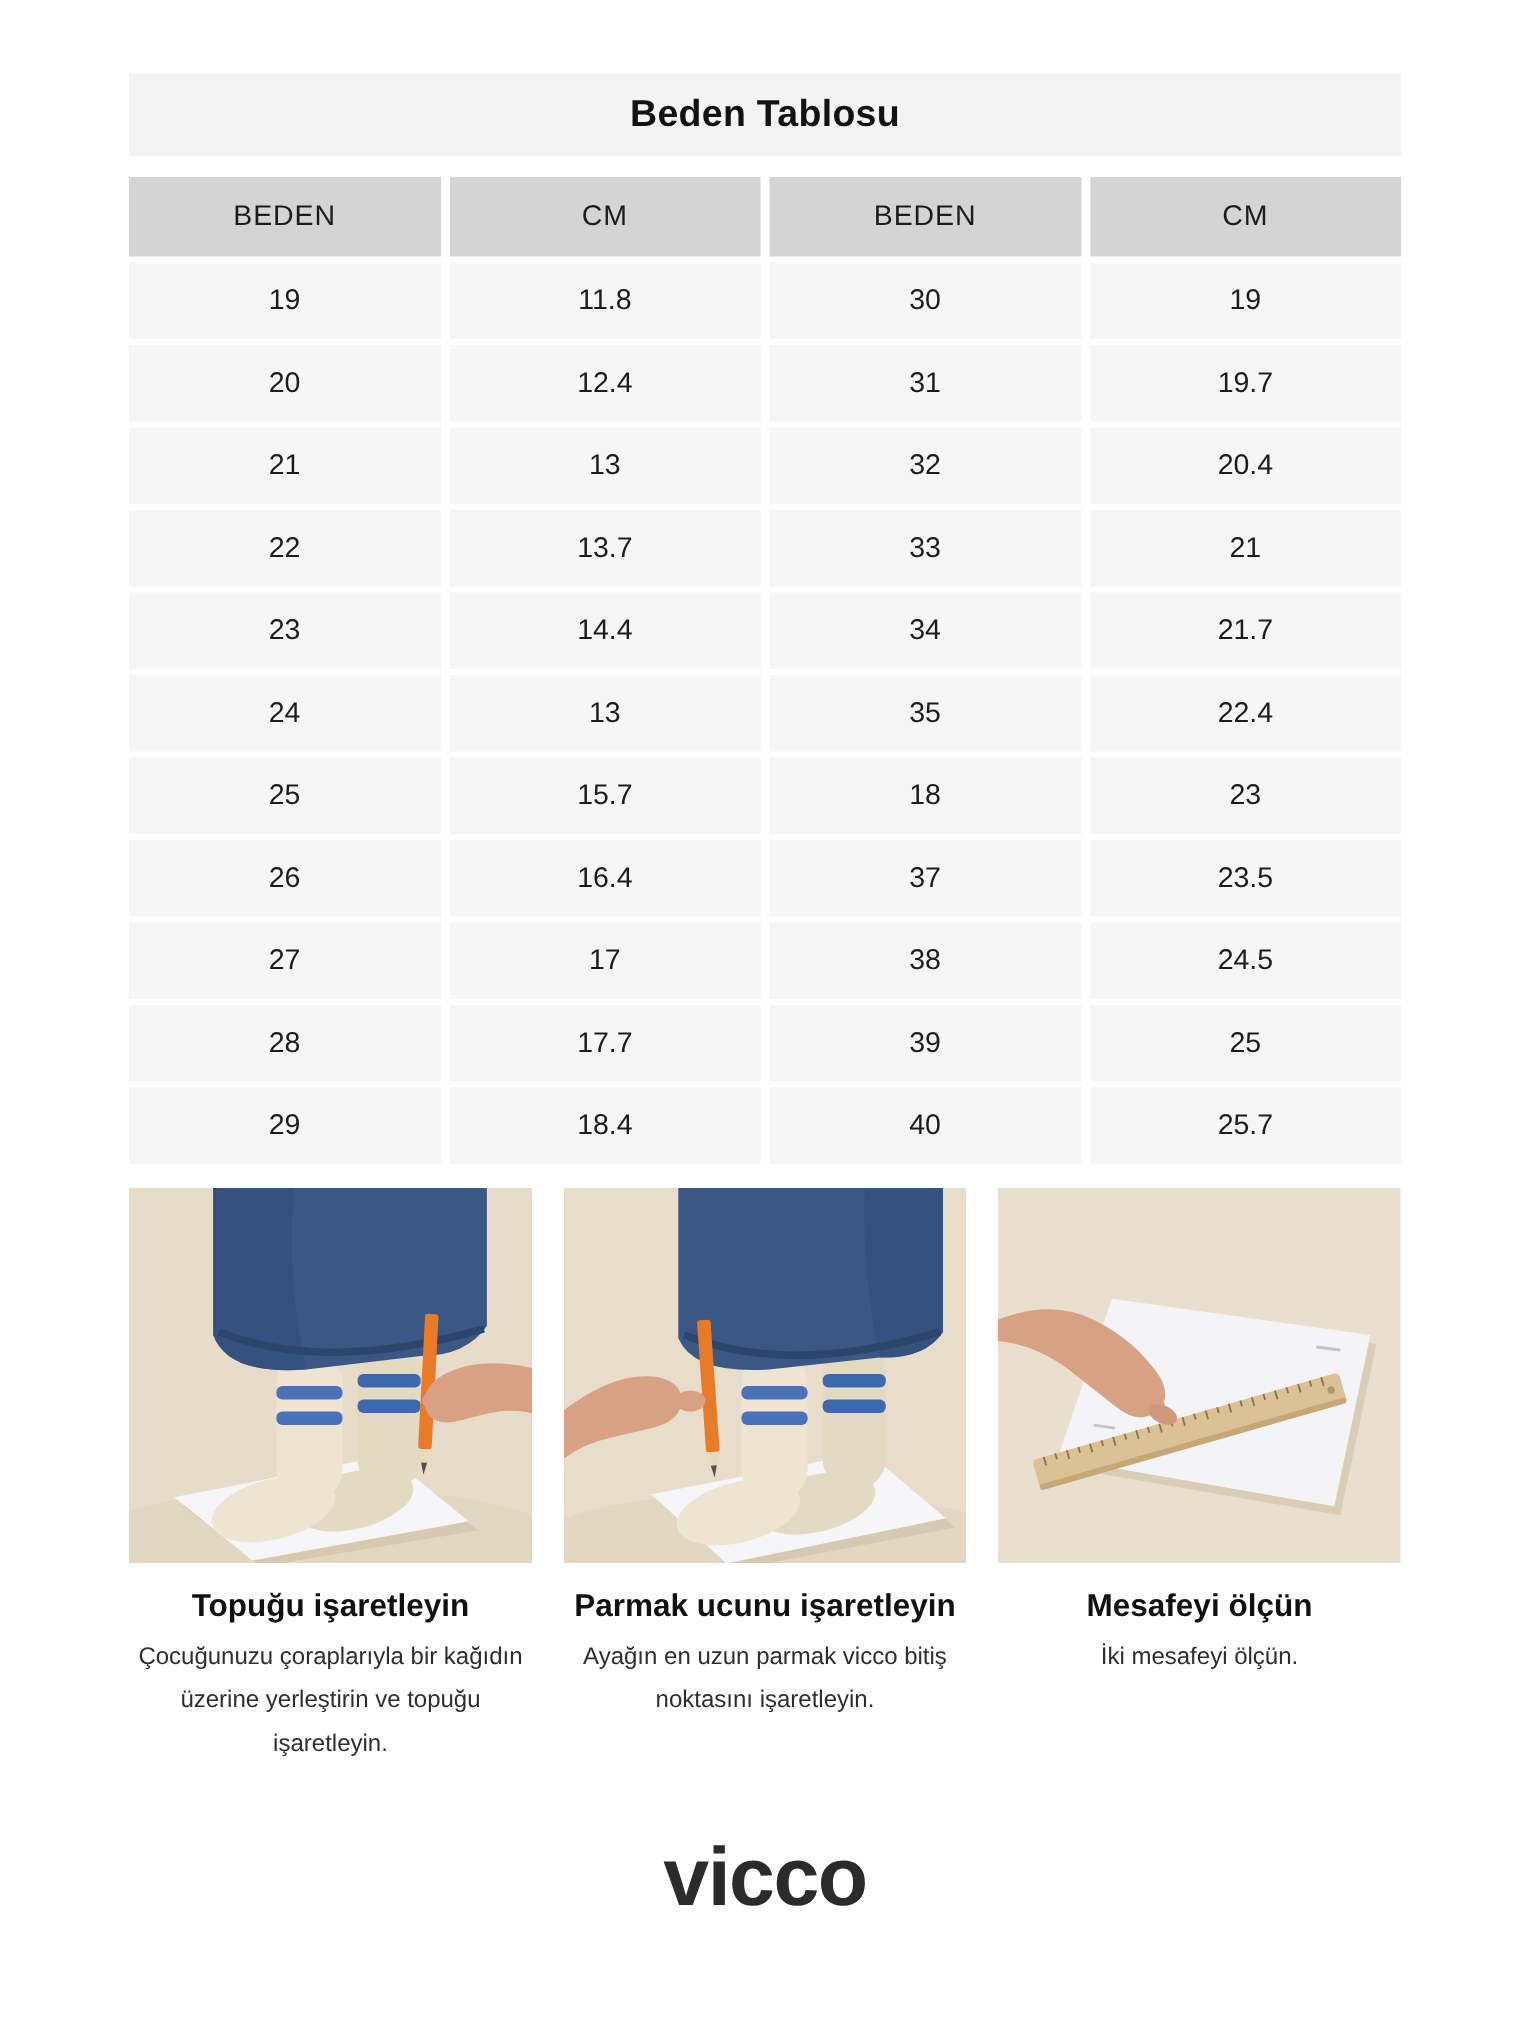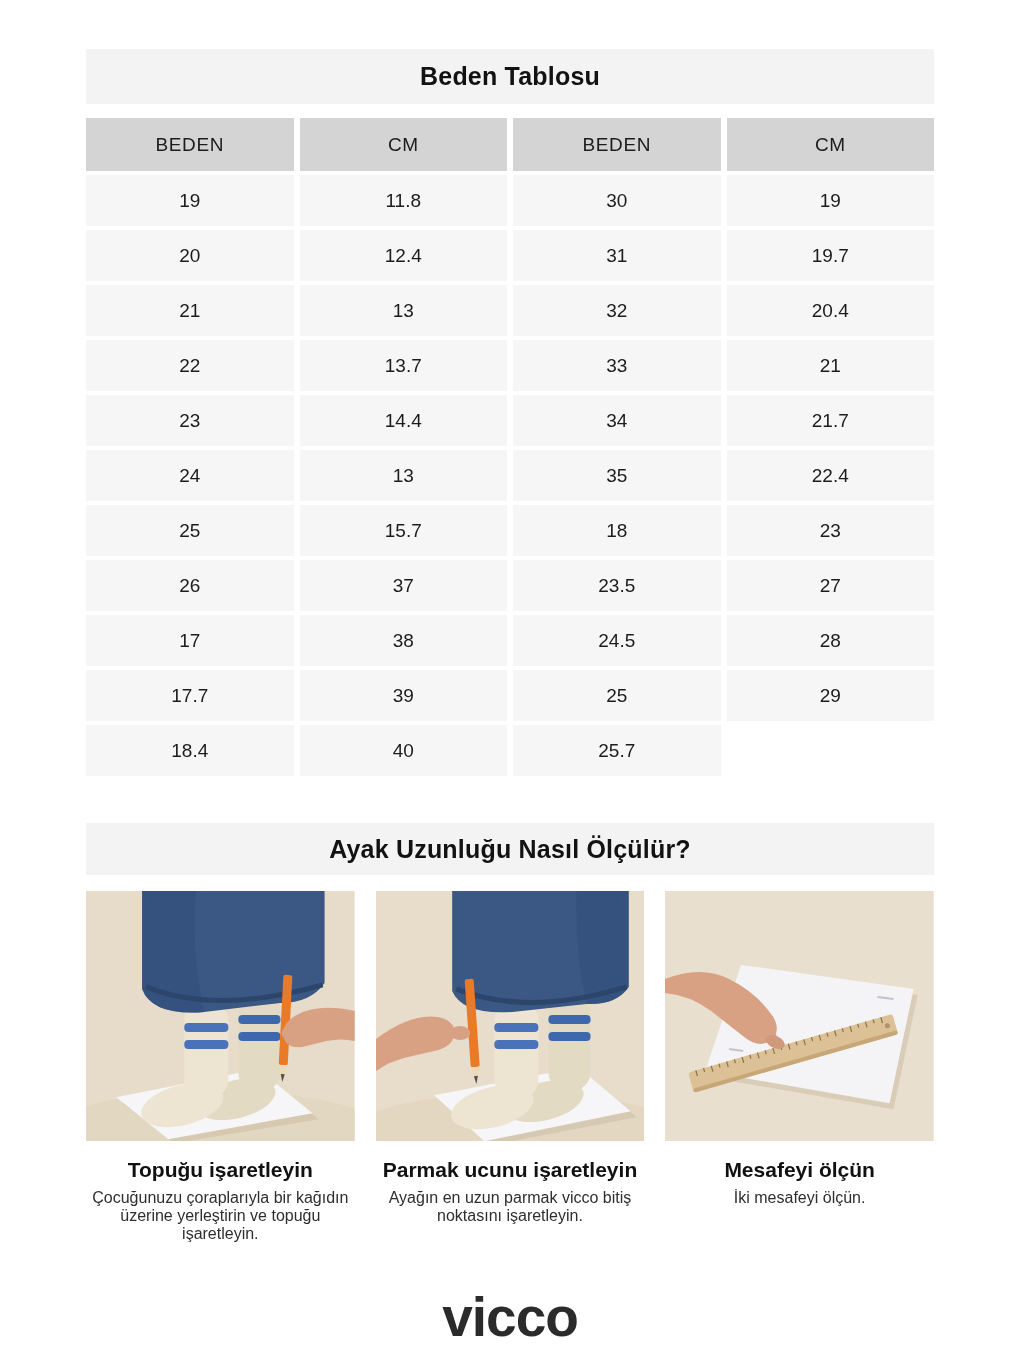--- a/index.html
+++ b/index.html
@@ -16,21 +16,21 @@
   .size-table { margin-top:14px; display:grid; grid-template-columns:repeat(4,1fr); column-gap:6px; row-gap:4px; }
   .cell { background:#f6f6f6; height:51px; display:flex; align-items:center; justify-content:center;
           font-size:19px; color:#1c1c1c; }
   .cell.head { background:#d4d4d4; height:53px; letter-spacing:.6px; }
 
   .steps { margin-top:16px; display:grid; grid-template-columns:repeat(3,1fr); column-gap:21px; }
   .step { display:flex; flex-direction:column; align-items:center; }
   .photo { width:100%; height:250px; overflow:hidden; }
   .photo svg { display:block; width:100%; height:100%; }
   .step-heading { margin-top:17px; font-size:21px; font-weight:700; color:#111111; text-align:right; }
-  .step-desc { margin-top:7px; font-size:16px; line-height:18px; color:#2e2e2e; text-align:center; max-width:272px; }
+  .step-desc { margin-top:7px; font-size:16px; line-height:29px; color:#2e2e2e; text-align:center; max-width:272px; }
 
   .footer { text-align:center; }
   .brand { margin-top:46px; font-size:55px; line-height:56px; font-weight:700; letter-spacing:-1px; color:#2b2b2b; }
 </style>
 </head>
 <body>
 
 <div class="page">
   <div class="content">
 
@@ -65,39 +65,37 @@
         <div class="cell">21.7</div>
         <div class="cell">24</div>
         <div class="cell">13</div>
         <div class="cell">35</div>
         <div class="cell">22.4</div>
         <div class="cell">25</div>
         <div class="cell">15.7</div>
         <div class="cell">18</div>
         <div class="cell">23</div>
         <div class="cell">26</div>
+        <div class="cell">16.4</div>
         <div class="cell">37</div>
         <div class="cell">23.5</div>
         <div class="cell">27</div>
         <div class="cell">17</div>
         <div class="cell">38</div>
         <div class="cell">24.5</div>
         <div class="cell">28</div>
         <div class="cell">17.7</div>
         <div class="cell">39</div>
         <div class="cell">25</div>
         <div class="cell">29</div>
         <div class="cell">18.4</div>
         <div class="cell">40</div>
         <div class="cell">25.7</div>
       </div>
 
-    <div class="banner banner-2">
-      <div class="banner-title">Ayak Uzunluğu Nasıl Ölçülür?</div>
-    </div>
 
     <div class="steps">
 
       <div class="step">
         <div class="photo">
           <svg viewBox="0 0 268 250" preserveAspectRatio="xMidYMid slice">
             <rect width="268" height="250" fill="#e7dcc9"></rect>
             <ellipse cx="130" cy="236" rx="160" ry="36" fill="#ddcfb4" opacity="0.4"></ellipse>
             <polygon points="36,212 178,184 232,228 88,252" fill="#c9bba0" opacity="0.5"></polygon>
             <polygon points="30,206 172,178 226,222 82,248" fill="#f6f5f7"></polygon>

